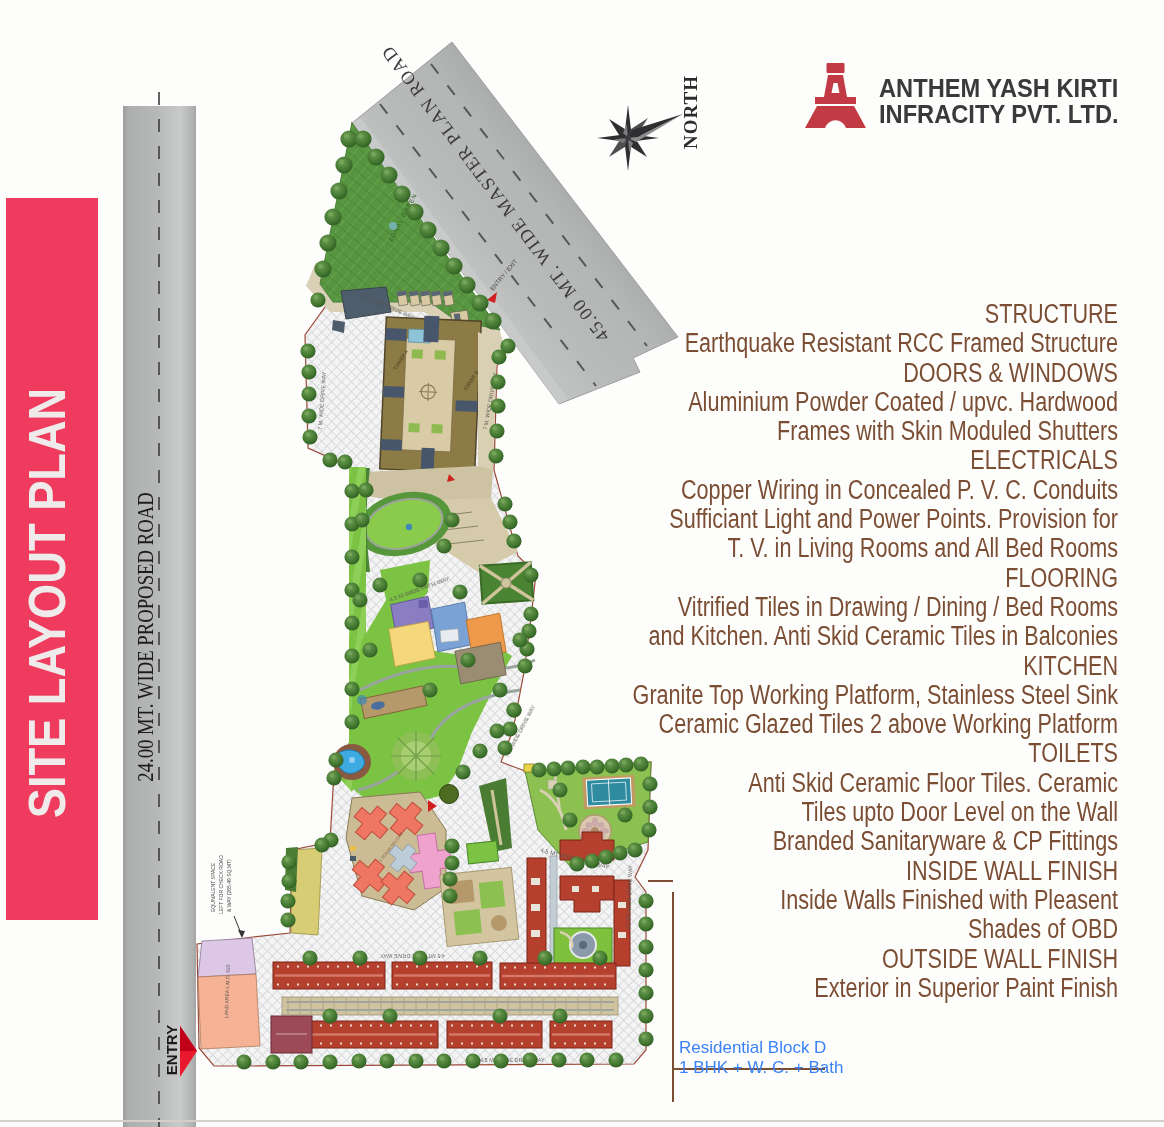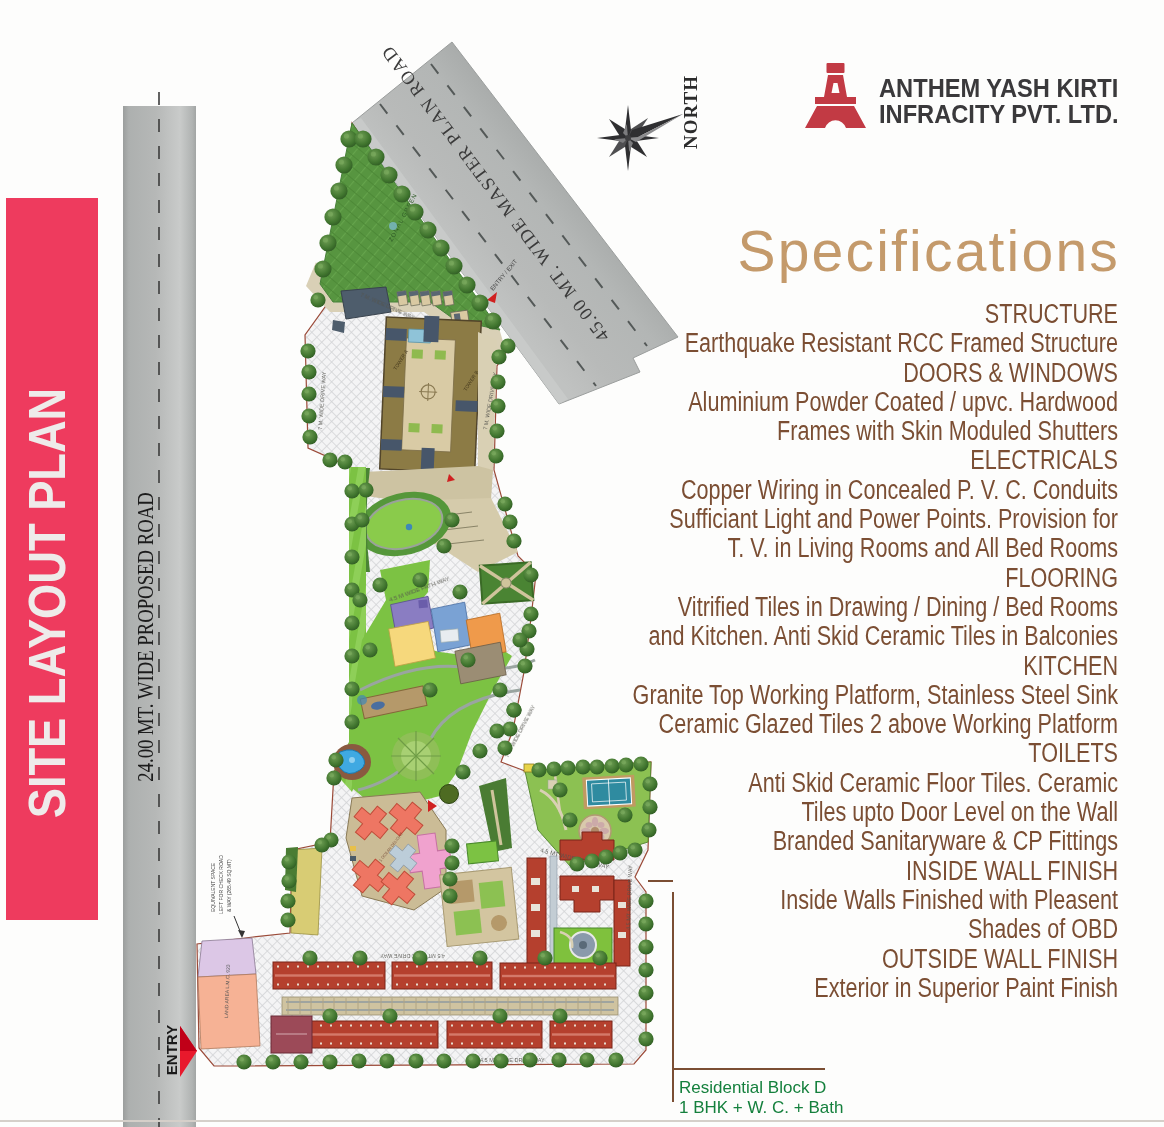--- a/index.html
+++ b/index.html
@@ -1,21 +1,21 @@
 <!DOCTYPE html>
 <html><head><meta charset="utf-8">
 <style>
 html,body{margin:0;padding:0;background:#fff;}
 #page{position:relative;width:1164px;height:1127px;overflow:hidden;background:#fdfdfc;font-family:"Liberation Sans",sans-serif;}
 .abs{position:absolute;}
 #banner{left:6px;top:198px;width:92px;height:722px;background:#ee3b5e;}
 #co1{left:879px;top:75px;width:300px;font-weight:bold;font-size:26px;color:#3a393b;line-height:26px;transform:scaleX(0.91);transform-origin:0 0;}
 #spectitle{left:700px;top:223px;width:420px;font-size:57px;line-height:57px;color:#c49a6b;text-align:right;letter-spacing:2.2px;}
 #specs{left:418px;top:300px;width:700px;font-size:27px;line-height:29.3px;color:#7b4e33;text-align:right;white-space:nowrap;transform:scaleX(0.8);transform-origin:100% 0;}
-#resblock{left:679px;top:1078px;width:240px;font-size:17px;line-height:19.5px;color:#15803d;}
+#resblock{left:679px;top:1038px;width:240px;font-size:17px;line-height:19.5px;color:#3b82f6;}
 </style></head>
 <body>
 <div id="page">
 
 <svg class="abs" style="left:0;top:0" width="1164" height="1127" viewBox="0 0 1164 1127">
 <defs>
  <pattern id="hatch" width="7" height="7" patternUnits="userSpaceOnUse" patternTransform="rotate(45)">
    <rect width="7" height="7" fill="#f4f4f5"></rect>
    <line x1="0" y1="0" x2="0" y2="7" stroke="#d3d4d6" stroke-width="1.6"></line>
    <line x1="0" y1="0" x2="7" y2="0" stroke="#d3d4d6" stroke-width="1.6"></line>
@@ -525,21 +525,20 @@
 <svg class="abs" style="left:798px;top:58px" width="80" height="76" viewBox="0 0 80 76">
 <g fill="#c23a44">
  <rect x="28.5" y="5" width="18" height="10" rx="1"></rect>
  <path d="M30,17 L45,17 L49,39 L26,39 Z M35.5,25 L39.5,25 L41.5,35 L33.5,35 Z" fill-rule="evenodd"></path>
  <rect x="17" y="39" width="41" height="7"></rect>
  <path d="M19,48 L56,48 L68,70 L48,70 A11,11 0 0 0 27,70 L7,70 Z"></path>
 </g>
 </svg>
 <div class="abs" id="co1">ANTHEM YASH KIRTI<br>INFRACITY PVT. LTD.</div>
 
-<div class="abs" id="spectitle">Specifications</div>
 <div class="abs" id="specs">STRUCTURE<br>Earthquake Resistant RCC Framed Structure<br>DOORS &amp; WINDOWS<br>Aluminium Powder Coated / upvc. Hardwood<br>Frames with Skin Moduled Shutters<br>ELECTRICALS<br>Copper Wiring in Concealed P. V. C. Conduits<br>Sufficiant Light and Power Points. Provision for<br>T. V. in Living Rooms and All Bed Rooms<br>FLOORING<br>Vitrified Tiles in Drawing / Dining / Bed Rooms<br>and Kitchen. Anti Skid Ceramic Tiles in Balconies<br>KITCHEN<br>Granite Top Working Platform, Stainless Steel Sink<br>Ceramic Glazed Tiles 2 above Working Platform<br>TOILETS<br>Anti Skid Ceramic Floor Tiles. Ceramic<br>Tiles upto Door Level on the Wall<br>Branded Sanitaryware &amp; CP Fittings<br>INSIDE WALL FINISH<br>Inside Walls Finished with Pleasent<br>Shades of OBD<br>OUTSIDE WALL FINISH<br>Exterior in Superior Paint Finish</div>
 
 <svg class="abs" style="left:640px;top:870px" width="200" height="245" viewBox="0 0 200 245">
  <line x1="8" y1="11" x2="33" y2="11" stroke="#7b4e33" stroke-width="2"></line>
  <line x1="33" y1="22" x2="33" y2="232" stroke="#7b4e33" stroke-width="2"></line>
  <line x1="33" y1="199" x2="185" y2="199" stroke="#7b4e33" stroke-width="2"></line>
 </svg>
 <div class="abs" id="resblock">Residential Block D<br>1 BHK + W. C. + Bath</div>
 
 <div class="abs" style="left:0;top:1120px;width:1164px;height:2px;background:#d5cfc9"></div>

